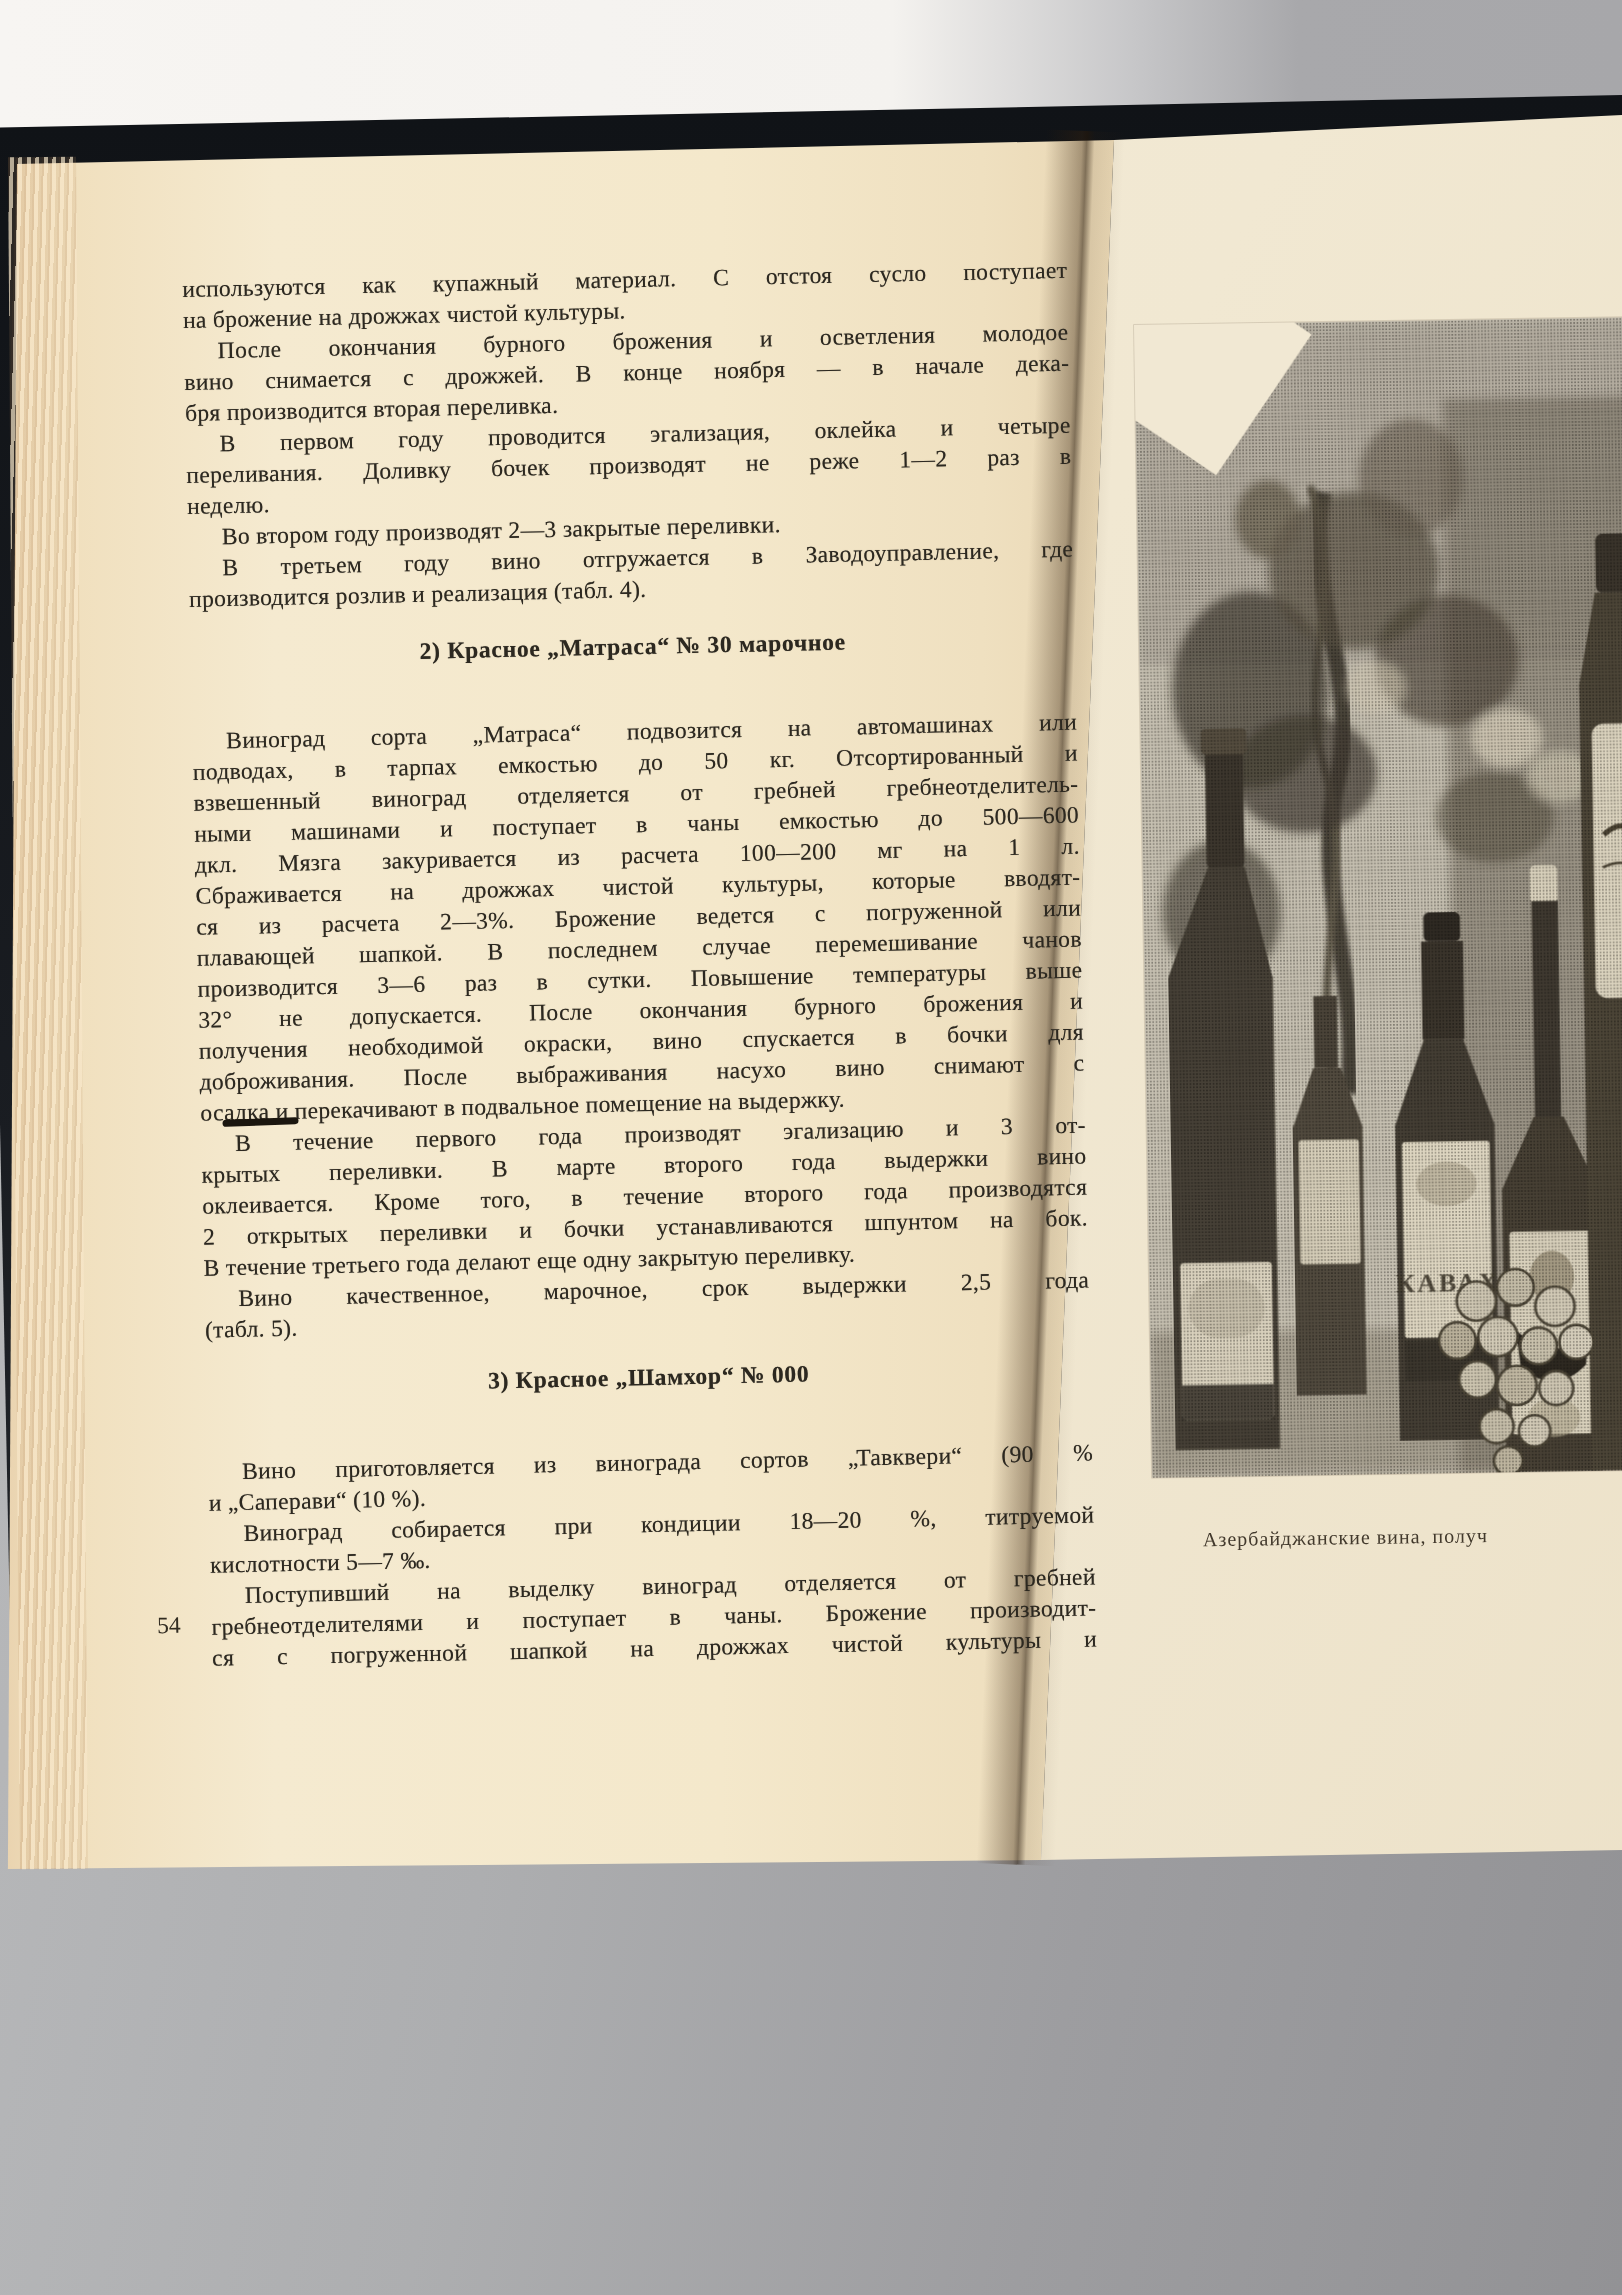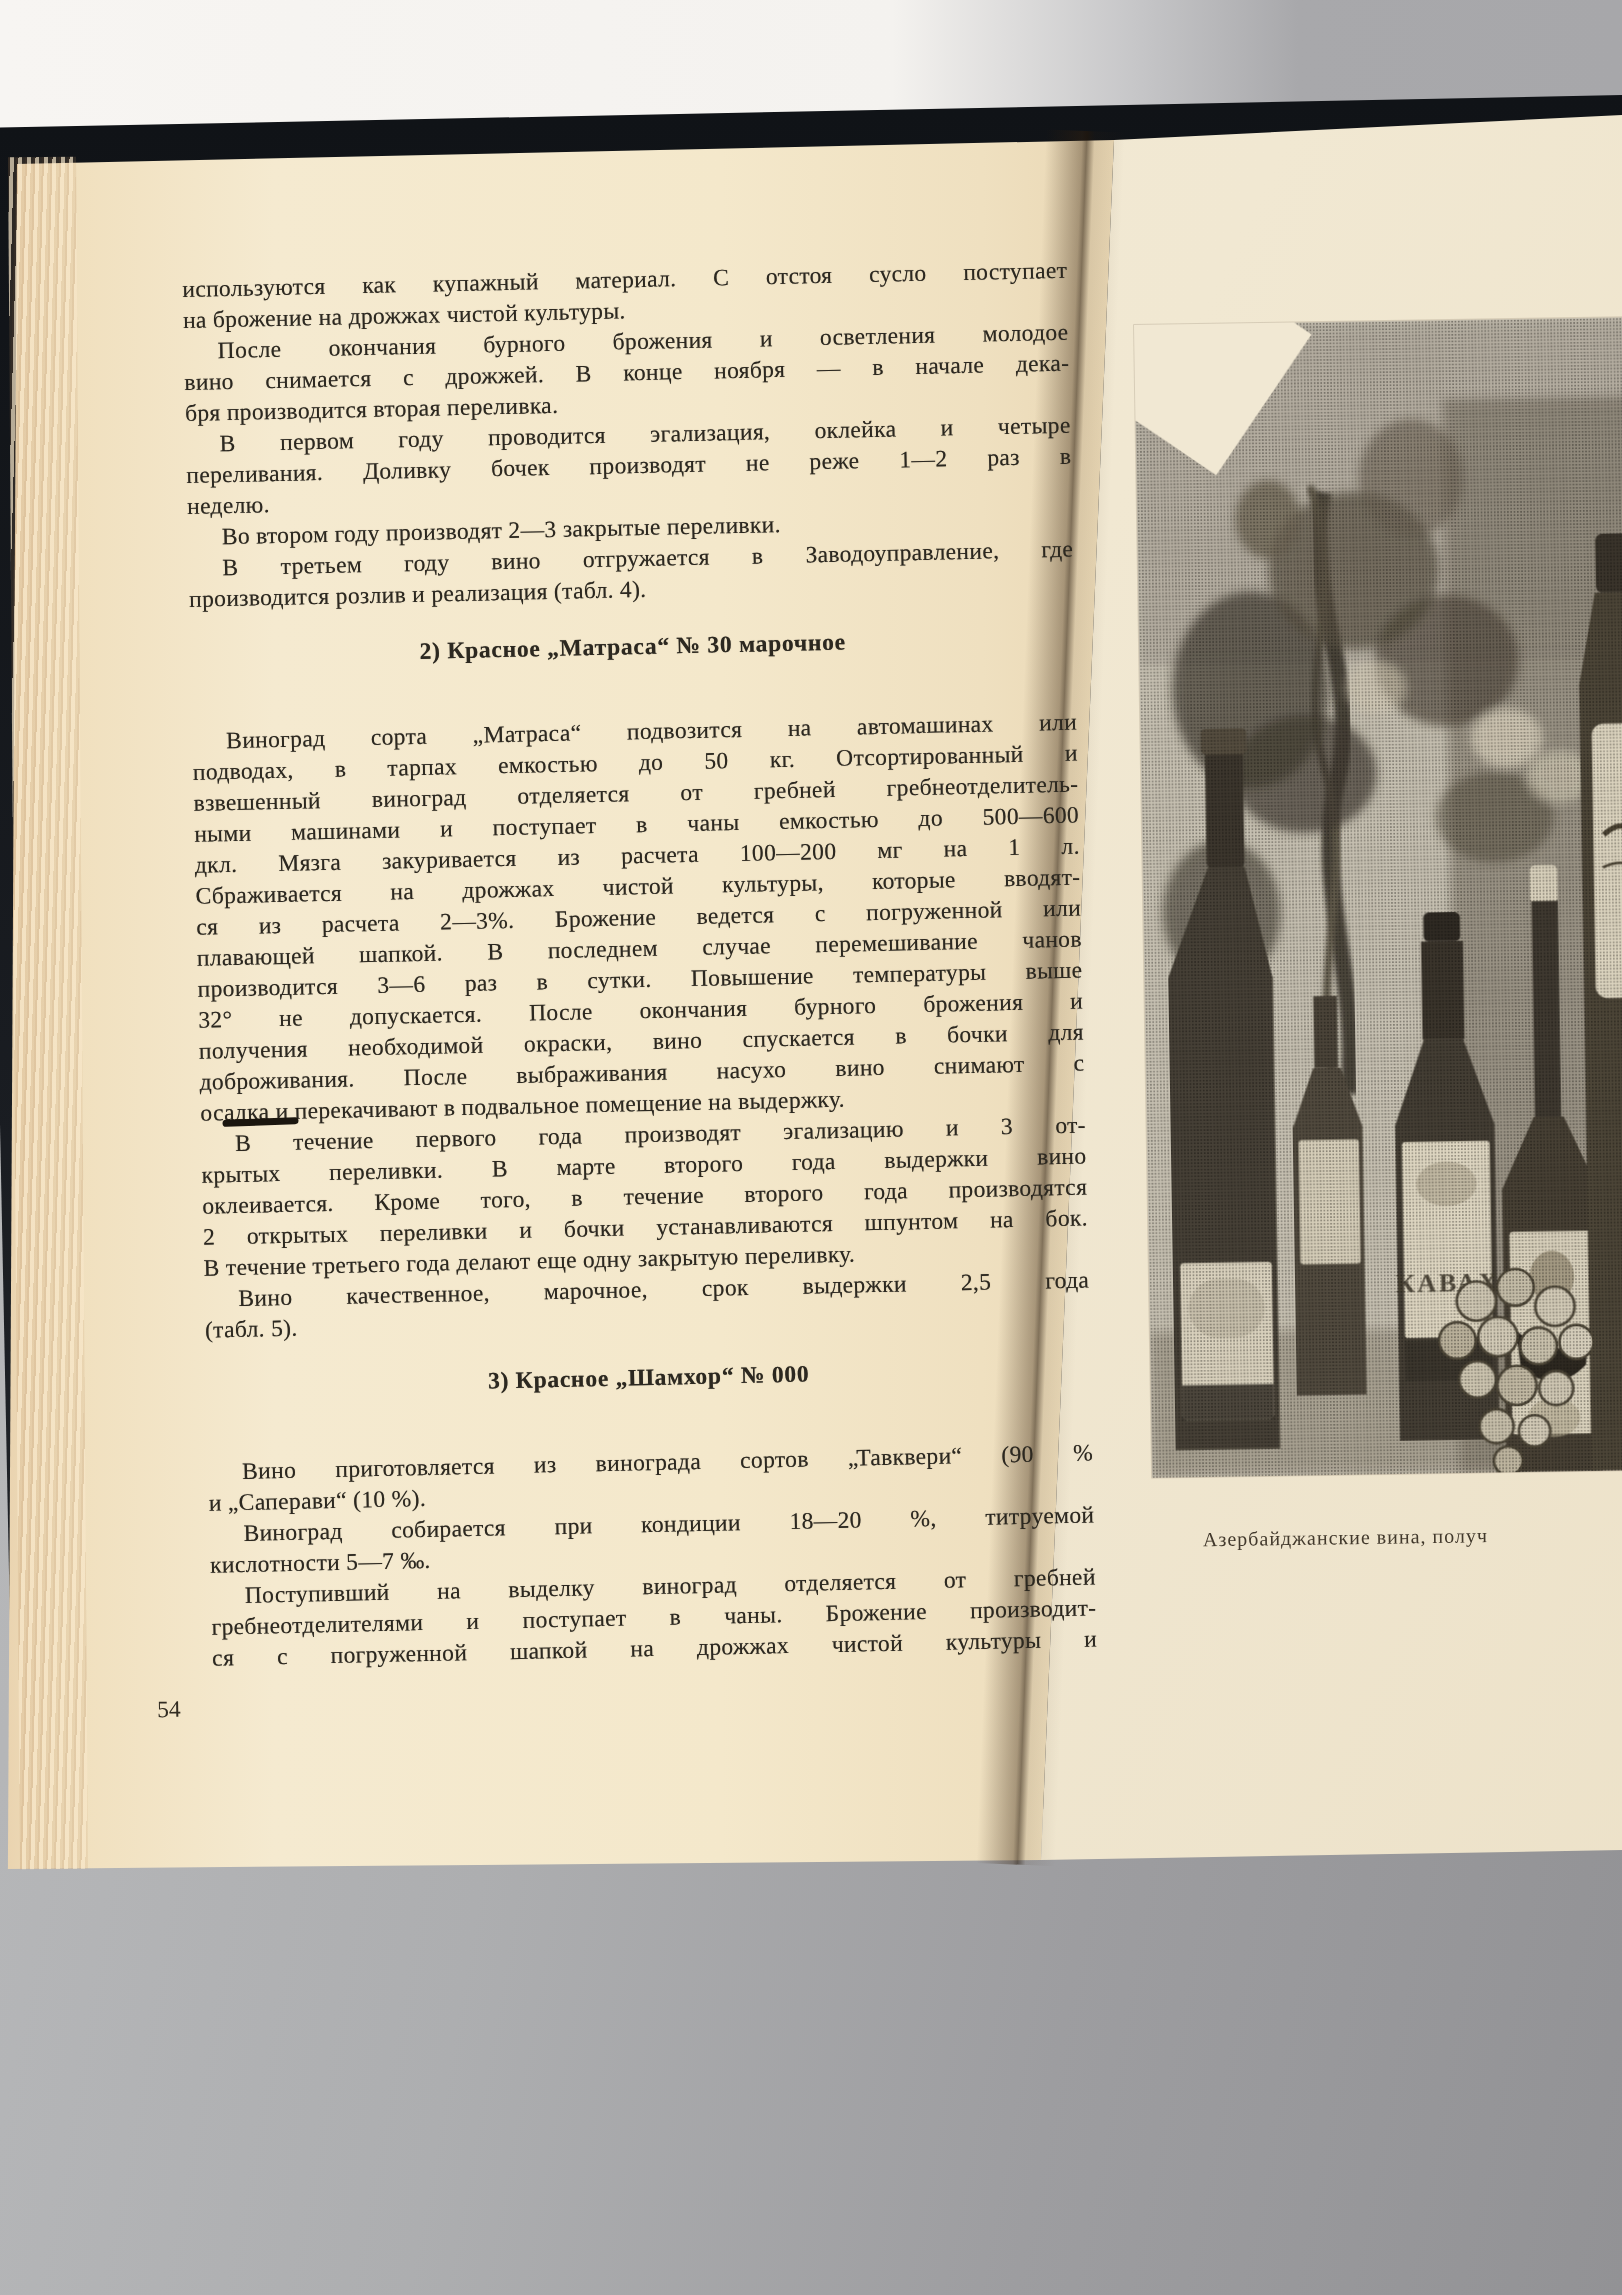--- a/index.html
+++ b/index.html
@@ -49,21 +49,21 @@
      text-align:left;
      text-shadow:0 0 0.7px rgba(44,40,32,0.55);}
   .tline.jst{white-space:normal;text-align:justify;text-align-last:justify;}
   .tline.ind{text-indent:34px;}
   .heading{height:31px;text-align:center;font-weight:700;letter-spacing:0.7px;
      margin-top:26px;margin-bottom:54px;white-space:nowrap;
      text-shadow:0 0 0.7px rgba(44,40,32,0.6);}
   #ink-smudge{position:absolute;left:22px;top:846px;width:76px;height:7.2px;
      background:#1b160f;border-radius:3.9px;transform:rotate(-1deg);}
 
-  #page-number{position:absolute;left:157px;top:1696px;font-size:23.6px;color:#322c22;
+  #page-number{position:absolute;left:157px;top:1612px;font-size:23.6px;color:#322c22;
      transform:rotate(-1deg);}
 
   
   #photo{position:absolute;left:1134px;top:325px;width:497px;height:1153px;
      transform:rotate(-0.9deg);transform-origin:0 0;overflow:hidden;
      box-shadow:0 0 0 0.7px rgba(90,80,60,0.25);}
   #photo .dots{position:absolute;inset:0;
      background-image:radial-gradient(rgba(20,18,14,0.38) 0.7px,rgba(0,0,0,0) 0.9px);
      background-size:3.3px 3.3px;mix-blend-mode:multiply;pointer-events:none;}
   #photo-corner{position:absolute;left:-26px;top:-52px;width:170px;height:170px;

